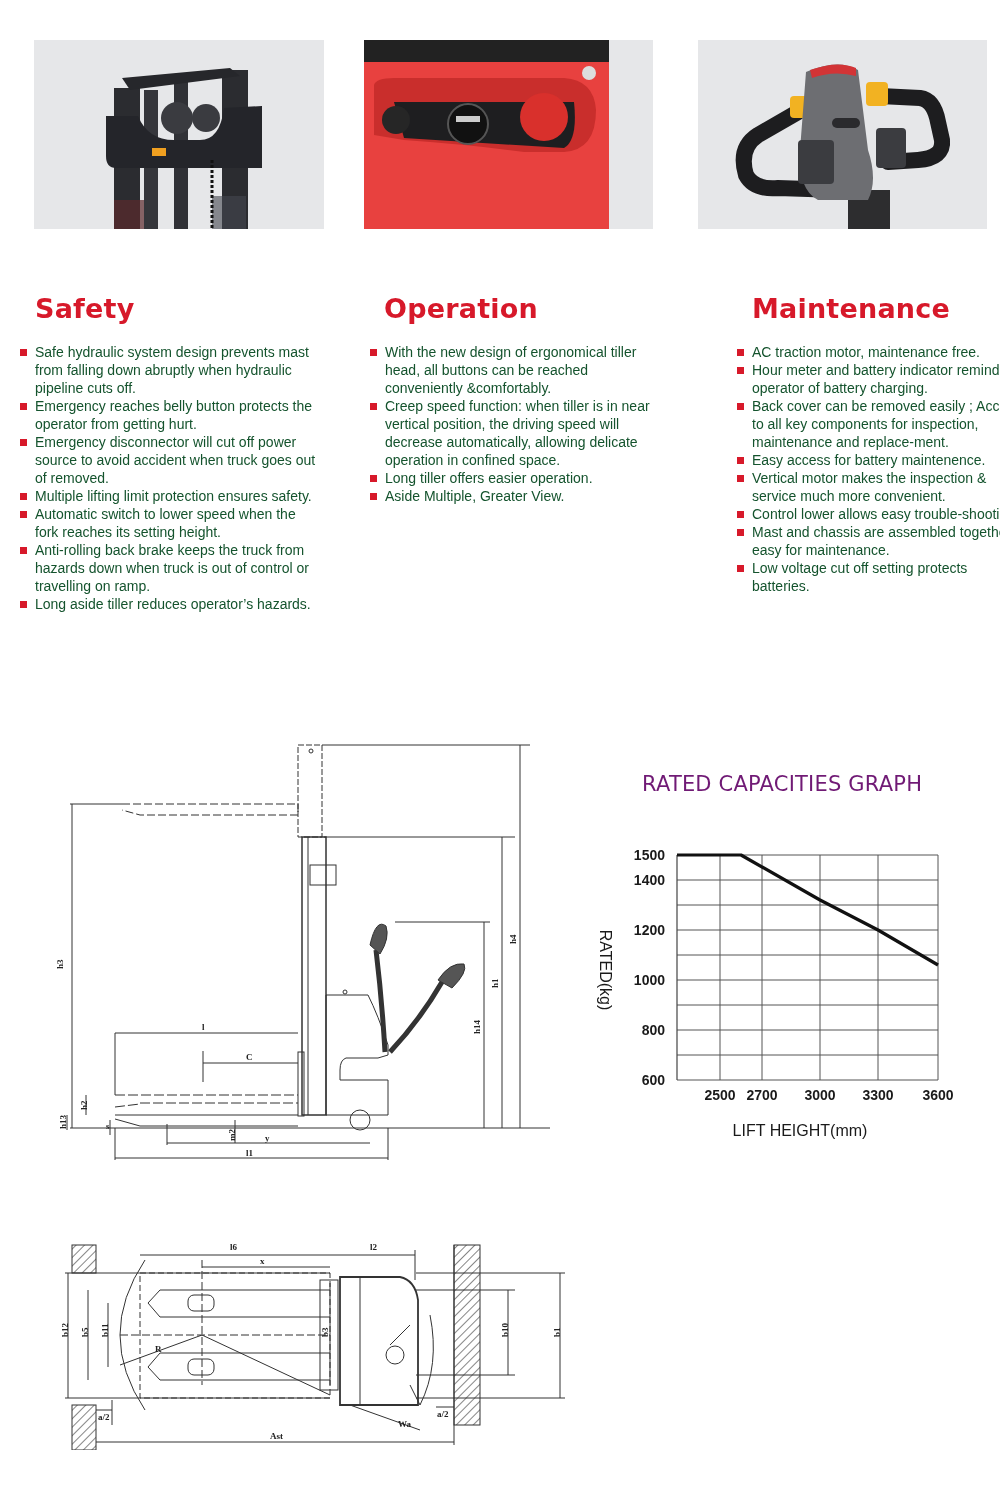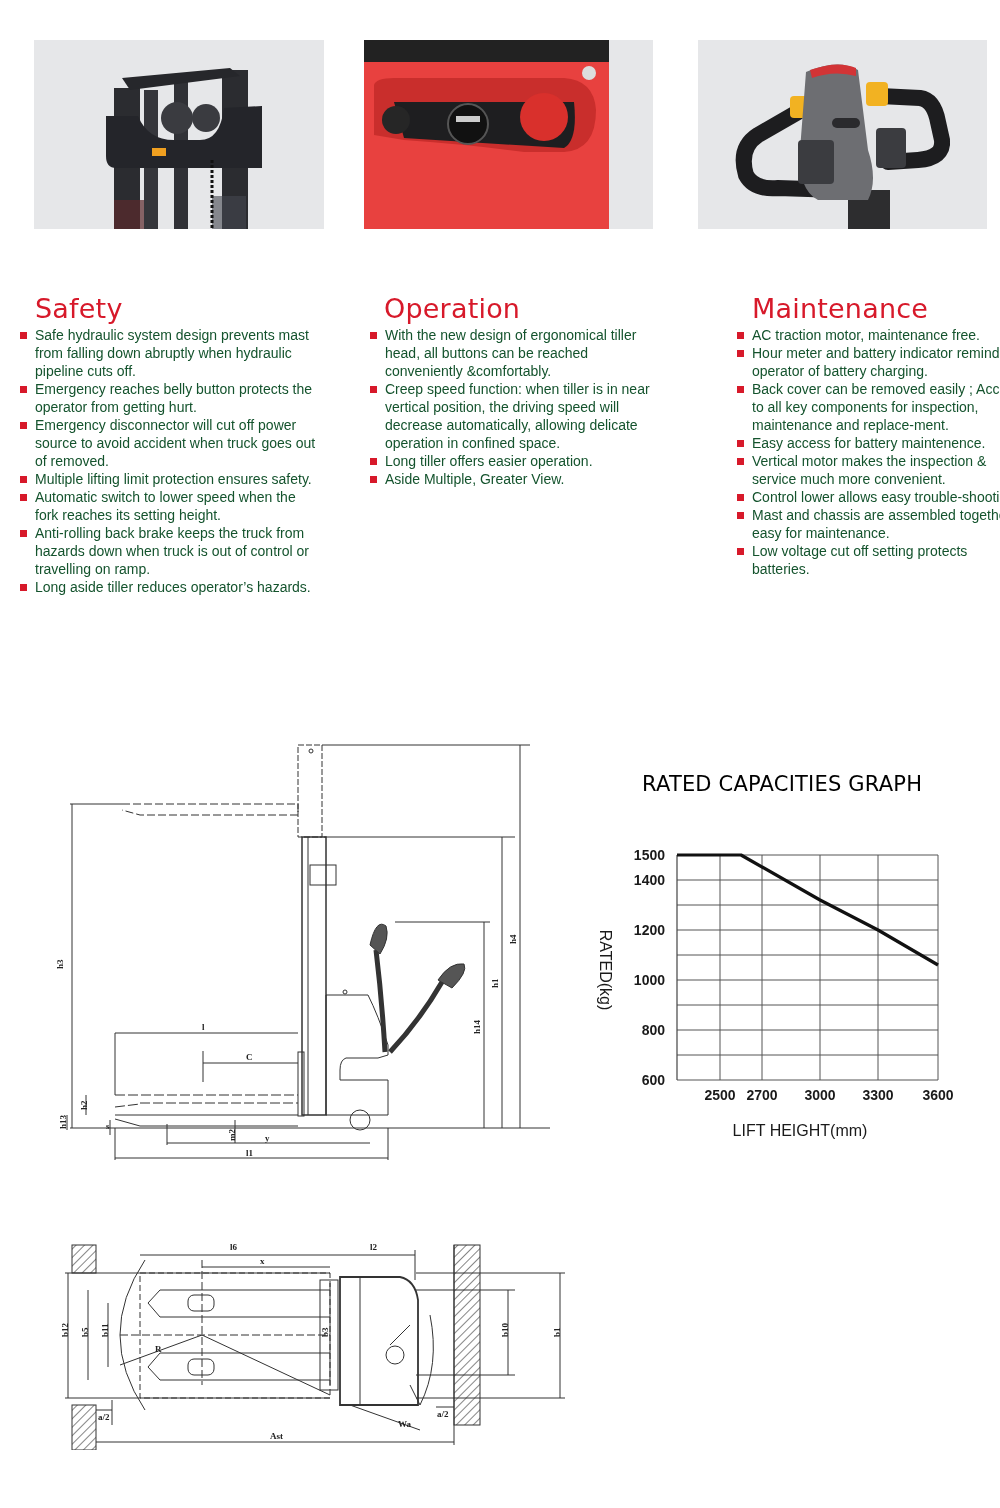--- a/index.html
+++ b/index.html
@@ -5,37 +5,37 @@
   html, body { margin: 0; padding: 0; background: #ffffff; }
   body { width: 1000px; height: 1508px; position: relative; overflow: hidden;
          font-family: "Liberation Sans", sans-serif; color: #555; }
   .photo { position: absolute; top: 40px; height: 189px; background: #e6e7e9; overflow: hidden; }
   .photo svg { width: 100%; height: 100%; display: block; }
   #photo-mast { left: 34px; width: 290px; }
   #photo-panel { left: 364px; width: 289px; }
   #photo-tiller { left: 698px; width: 289px; }
 
   .feature { position: absolute; top: 294px; }
-  .feature h2 { margin: 0 0 2px 0; font-weight: normal; color: #d7192a; font-size: 27px;
+  .feature h2 { margin: 0 0 19px 0; font-weight: bold; color: #d7192a; font-size: 27px;
                 line-height: 30px; font-family: "DejaVu Sans", sans-serif; letter-spacing: 0.2px; }
   .feature ul { list-style: none; margin: 0; padding: 0; }
   .feature li { position: relative; padding-left: 15px; font-size: 14px; line-height: 18px; color: #14532d; }
   .feature li::before { content: ""; position: absolute; left: 0; top: 6px; width: 7px; height: 7px; background: #d7192a; }
   #feature-safety { left: 20px; width: 300px; }
   #feature-safety h2 { margin-left: 15px; }
   #feature-operation { left: 370px; width: 290px; }
   #feature-operation h2 { margin-left: 14px; }
   #feature-maintenance { left: 737px; width: 290px; }
   #feature-maintenance h2 { margin-left: 15px; }
 
   #side-drawing { position: absolute; left: 50px; top: 740px; width: 500px; height: 425px; }
   #top-drawing { position: absolute; left: 60px; top: 1235px; width: 520px; height: 215px; }
   .draw-label { font-family: "Liberation Serif", serif; font-size: 9px; font-weight: bold; fill: #222; }
 
-  #chart-title { position: absolute; left: 642px; top: 772px; font-size: 21px; color: #000000;
+  #chart-title { position: absolute; left: 642px; top: 772px; font-size: 21px; color: #701a75;
                  font-family: "DejaVu Sans", sans-serif; font-weight: normal; letter-spacing: 0.2px; }
   #chart-svg { position: absolute; left: 590px; top: 830px; width: 400px; height: 320px; }
   .tick { font-family: "Liberation Sans", sans-serif; font-size: 14px; font-weight: bold; fill: #1a1a1a; }
   .axis-label { font-family: "Liberation Sans", sans-serif; font-size: 16px; fill: #1a1a1a; }
 </style>
 </head>
 <body>
 
 <div class="photo" id="photo-mast">
   <svg viewBox="0 0 290 189" preserveAspectRatio="none">

